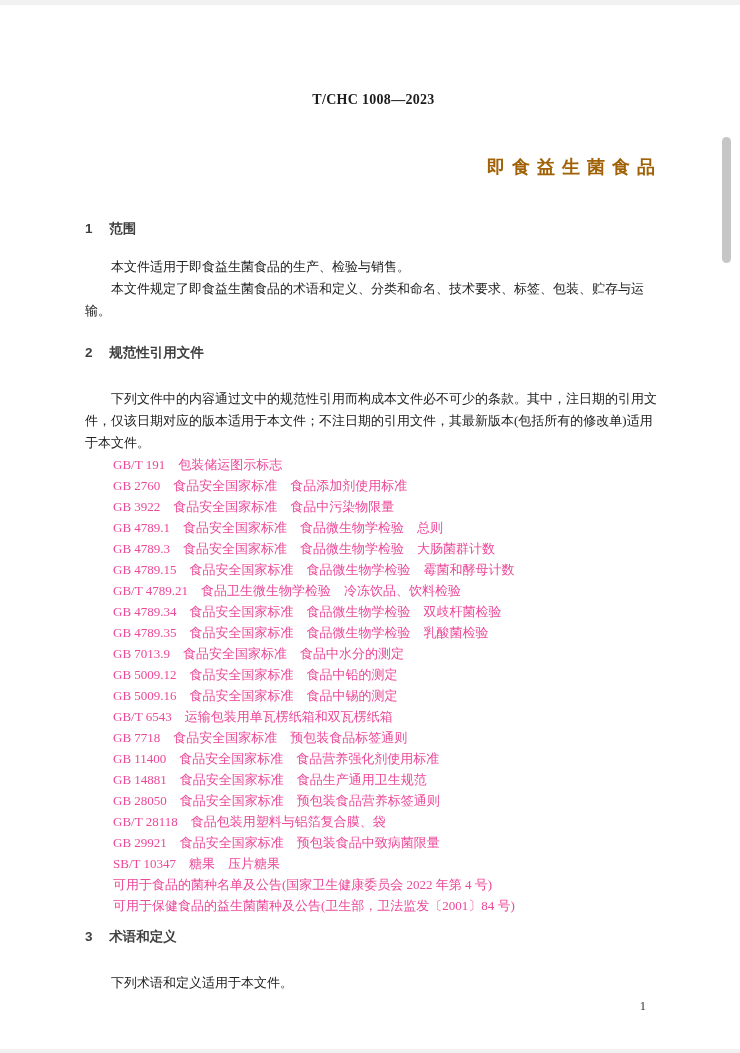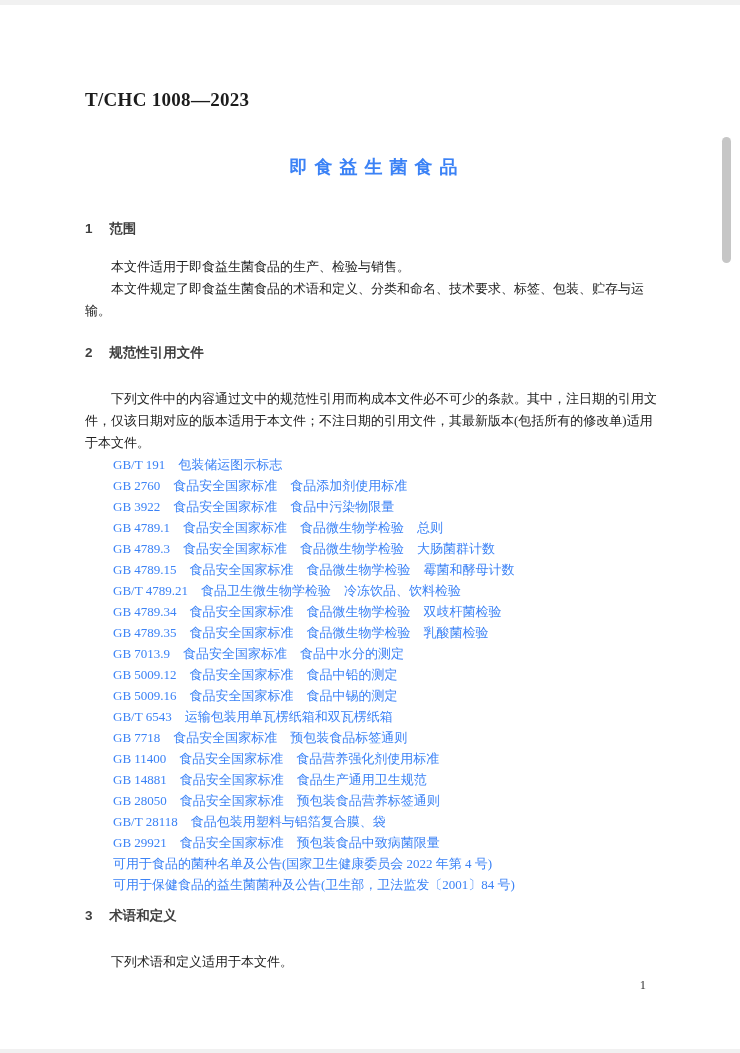--- a/index.html
+++ b/index.html
@@ -22,38 +22,38 @@
     left: 0;
     width: 740px;
     height: 1044px;
     background: #ffffff;
     box-sizing: border-box;
     padding: 0 78px 0 85px;
     color: #212121;
   }
   .doc-header {
     padding-top: 87px;
-    text-align: left;
+    text-align: center;
     font-family: "Liberation Serif", "DejaVu Serif", serif;
     font-weight: 700;
-    font-size: 19px;
+    font-size: 14px;
     line-height: 16px;
     letter-spacing: 0.3px;
     color: #1c1c1c;
   }
   .doc-title {
     margin: 46px 0 0 0;
-    text-align: center;
+    text-align: right;
     font-family: "Liberation Sans", "DejaVu Sans", sans-serif;
     font-weight: 700;
     font-size: 18px;
     line-height: 26px;
     letter-spacing: 7px;
     text-indent: 7px;
-    color: #3b82f6;
+    color: #a16207;
   }
   .sec-heading {
     font-family: "Liberation Sans", "DejaVu Sans", sans-serif;
     font-weight: 700;
     font-size: 13.5px;
     line-height: 18px;
     color: #404040;
   }
   .sec-heading .sec-num { margin-right: 13px; }
   .sec-1 .sec-heading { margin-top: 40px; }
@@ -68,21 +68,21 @@
     text-indent: 2em;
     color: #222222;
   }
   .ref-list { margin-top: 0; }
   .ref-list p.ref {
     margin: 0;
     padding-left: 28px;
     font-size: 13px;
     line-height: 21px;
     white-space: pre-wrap;
-    color: #3b82f6;
+    color: #ec4899;
   }
   .page-number {
     margin-top: 4px;
     text-align: right;
     padding-right: 16px;
     font-size: 12.5px;
     line-height: 17px;
     color: #333333;
   }
   .page-gap {
@@ -170,20 +170,21 @@
           <p class="ref">GB 11400　食品安全国家标准　食品营养强化剂使用标准</p>
 
           <p class="ref">GB 14881　食品安全国家标准　食品生产通用卫生规范</p>
 
           <p class="ref">GB 28050　食品安全国家标准　预包装食品营养标签通则</p>
 
           <p class="ref">GB/T 28118　食品包装用塑料与铝箔复合膜、袋</p>
 
           <p class="ref">GB 29921　食品安全国家标准　预包装食品中致病菌限量</p>
 
+          <p class="ref">SB/T 10347　糖果　压片糖果</p>
 
           <p class="ref">可用于食品的菌种名单及公告(国家卫生健康委员会 2022 年第 4 号)</p>
 
           <p class="ref">可用于保健食品的益生菌菌种及公告(卫生部，卫法监发〔2001〕84 号)</p>
         </div>
     </section>
 
     <section class="sec-3">
       <div class="sec-heading">
         <span class="sec-num">3</span>

